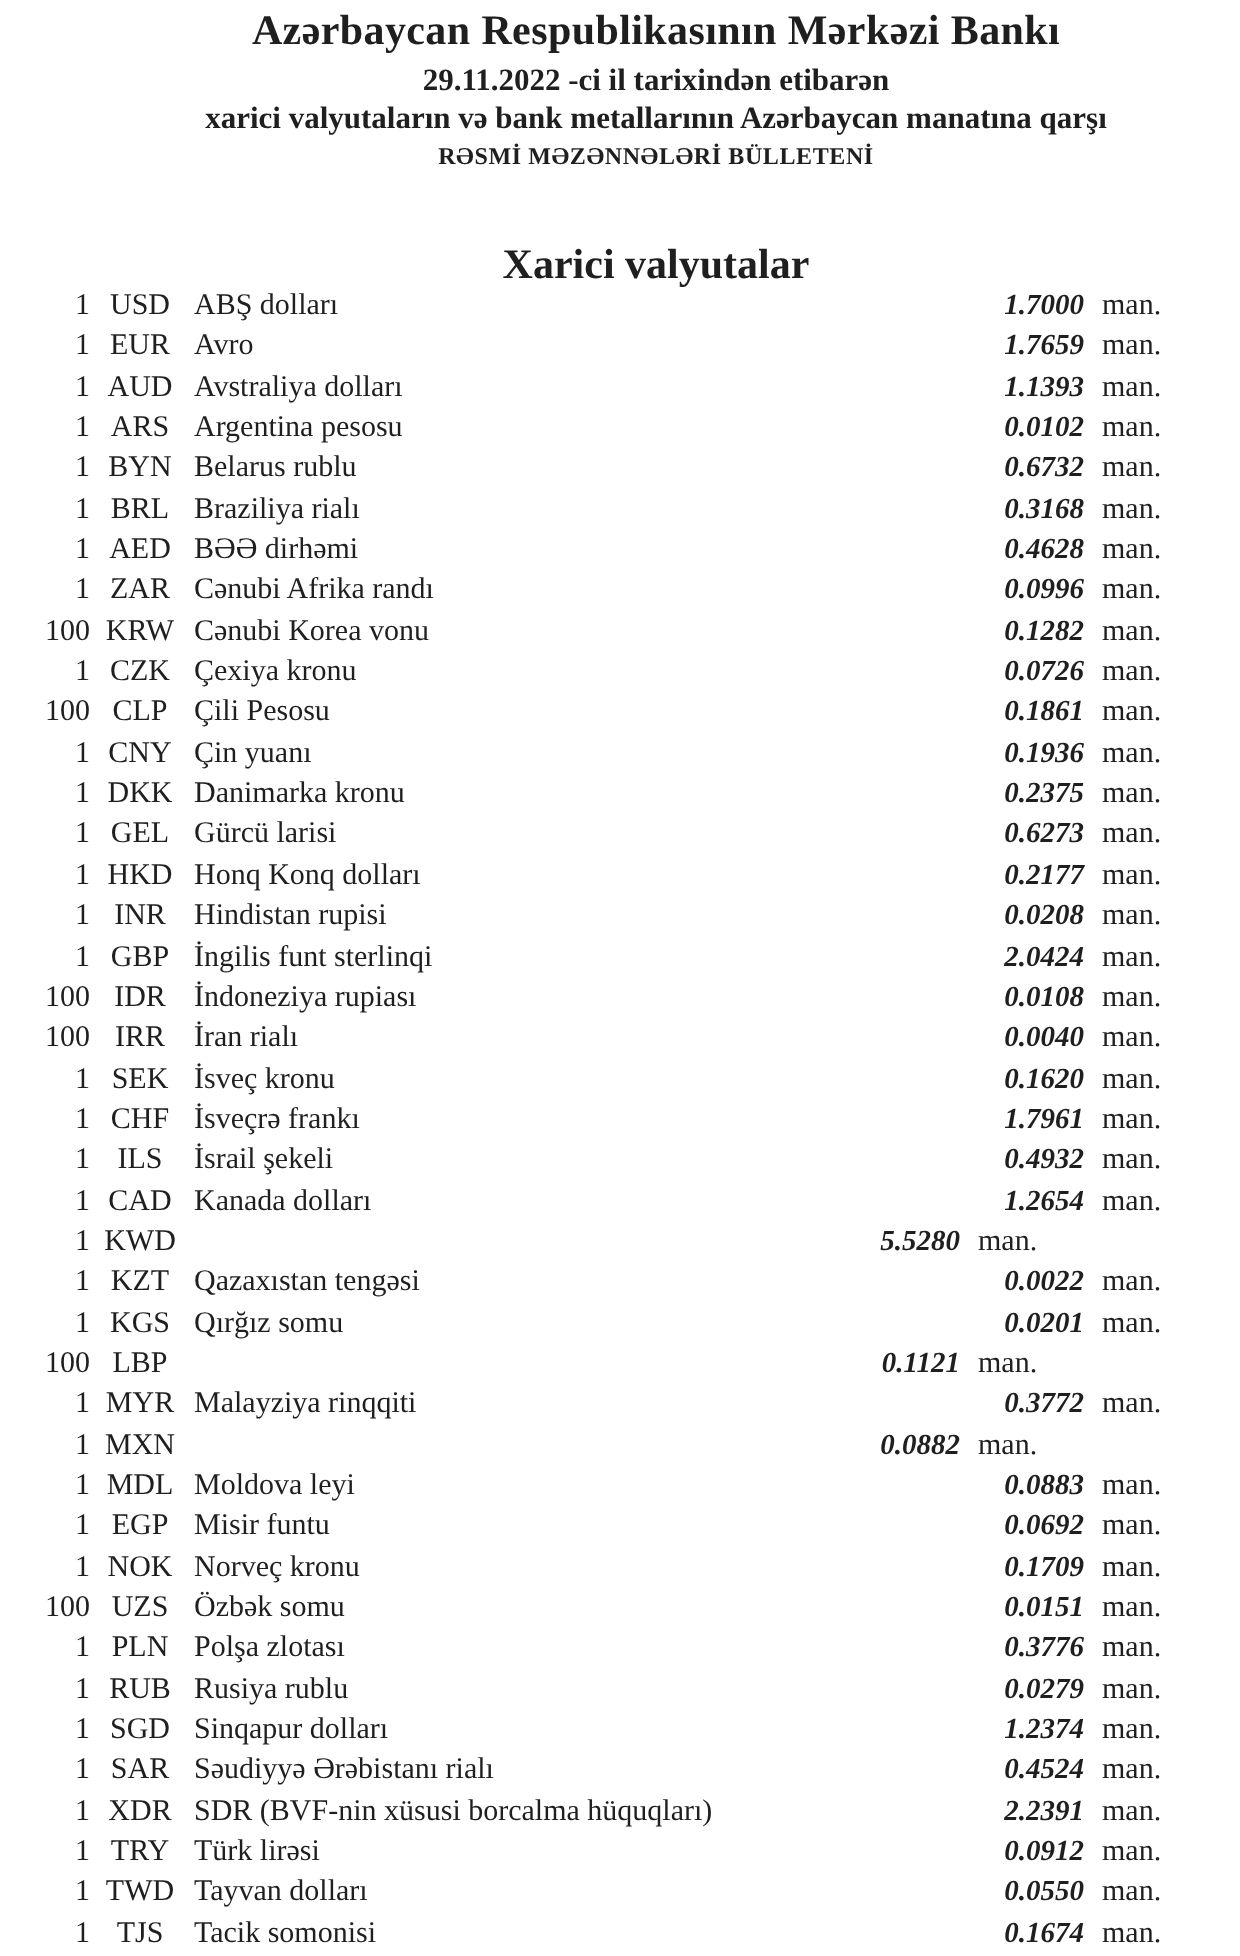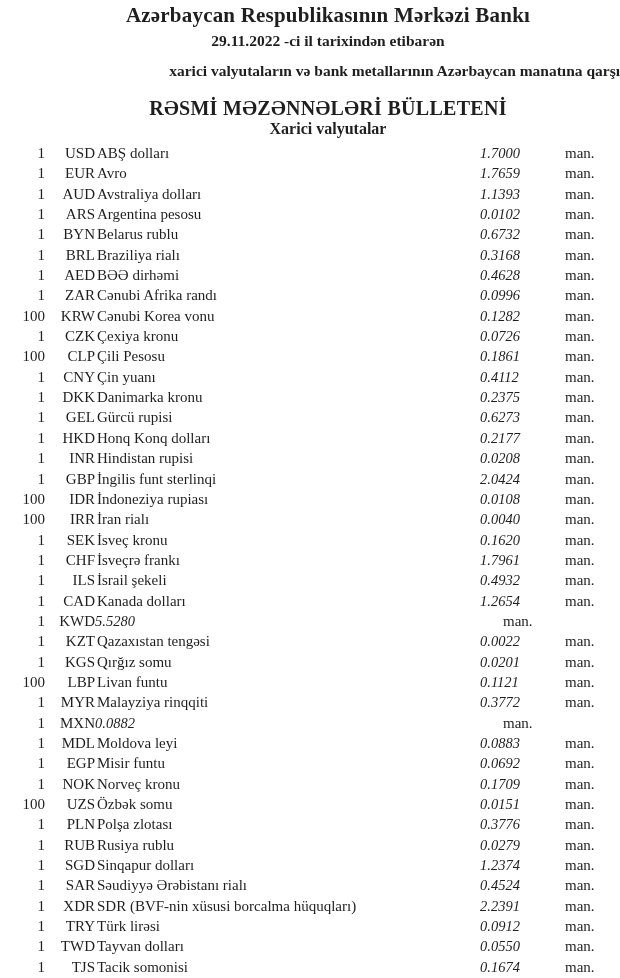--- a/index.html
+++ b/index.html
@@ -34,36 +34,35 @@
     letter-spacing: 0.2px;
   }
   .date-line {
     font-size: 15.5px;
     font-weight: bold;
     margin-top: 4px;
   }
   .subject-line {
     font-size: 15.5px;
     font-weight: bold;
-    margin-top: 12px;
-    text-align: right;
+    margin-top: 1px;
   }
   .bulletin-title {
-    font-size: 20px;
-    font-weight: bold;
-    margin-top: 17px;
+    font-size: 12px;
+    font-weight: bold;
+    margin-top: 2px;
     letter-spacing: 0.3px;
   }
   .section-title {
     position: absolute;
     top: 120px;
     left: 36px;
     right: 0;
     text-align: center;
-    font-size: 16px;
+    font-size: 21px;
     font-weight: bold;
   }
   .rates-table {
     position: absolute;
     top: 143px;
     left: 0;
     right: 0;
   }
   .row {
     display: grid;
@@ -72,35 +71,35 @@
     height: 20.35px;
     line-height: 20.35px;
     padding-right: 30px;
     font-size: 15px;
     white-space: nowrap;
   }
   .cell-qty {
     text-align: right;
   }
   .cell-code {
-    text-align: right;
+    text-align: center;
   }
   .cell-name {
     padding-left: 2px;
     overflow: hidden;
   }
   .cell-rate {
-    text-align: left;
-    font-weight: normal;
+    text-align: right;
+    font-weight: bold;
     font-style: italic;
     font-size: 14.5px;
   }
   .cell-unit {
     text-align: left;
-    padding-left: 23px;
+    padding-left: 9px;
   }
 </style>
 </head>
 <body>
 
 <div class="page">
 
   <div class="header">
     <div class="bank-name">Azərbaycan Respublikasının Mərkəzi Bankı</div>
     <div class="date-line">29.11.2022 -ci il tarixindən etibarən</div>
@@ -185,34 +184,34 @@
         <span class="cell-qty">100</span>
         <span class="cell-code">CLP</span>
         <span class="cell-name">Çili Pesosu</span>
         <span class="cell-rate">0.1861</span>
         <span class="cell-unit">man.</span>
       </div>
       <div class="row">
         <span class="cell-qty">1</span>
         <span class="cell-code">CNY</span>
         <span class="cell-name">Çin yuanı</span>
-        <span class="cell-rate">0.4112</span>
+        <span class="cell-rate">0.1936</span>
         <span class="cell-unit">man.</span>
       </div>
       <div class="row">
         <span class="cell-qty">1</span>
         <span class="cell-code">DKK</span>
         <span class="cell-name">Danimarka kronu</span>
         <span class="cell-rate">0.2375</span>
         <span class="cell-unit">man.</span>
       </div>
       <div class="row">
         <span class="cell-qty">1</span>
         <span class="cell-code">GEL</span>
-        <span class="cell-name">Gürcü rupisi</span>
+        <span class="cell-name">Gürcü larisi</span>
         <span class="cell-rate">0.6273</span>
         <span class="cell-unit">man.</span>
       </div>
       <div class="row">
         <span class="cell-qty">1</span>
         <span class="cell-code">HKD</span>
         <span class="cell-name">Honq Konq dolları</span>
         <span class="cell-rate">0.2177</span>
         <span class="cell-unit">man.</span>
       </div>
@@ -288,21 +287,20 @@
       <div class="row">
         <span class="cell-qty">1</span>
         <span class="cell-code">KGS</span>
         <span class="cell-name">Qırğız somu</span>
         <span class="cell-rate">0.0201</span>
         <span class="cell-unit">man.</span>
       </div>
       <div class="row">
         <span class="cell-qty">100</span>
         <span class="cell-code">LBP</span>
-        <span class="cell-name">Livan funtu</span>
         <span class="cell-rate">0.1121</span>
         <span class="cell-unit">man.</span>
       </div>
       <div class="row">
         <span class="cell-qty">1</span>
         <span class="cell-code">MYR</span>
         <span class="cell-name">Malayziya rinqqiti</span>
         <span class="cell-rate">0.3772</span>
         <span class="cell-unit">man.</span>
       </div>

